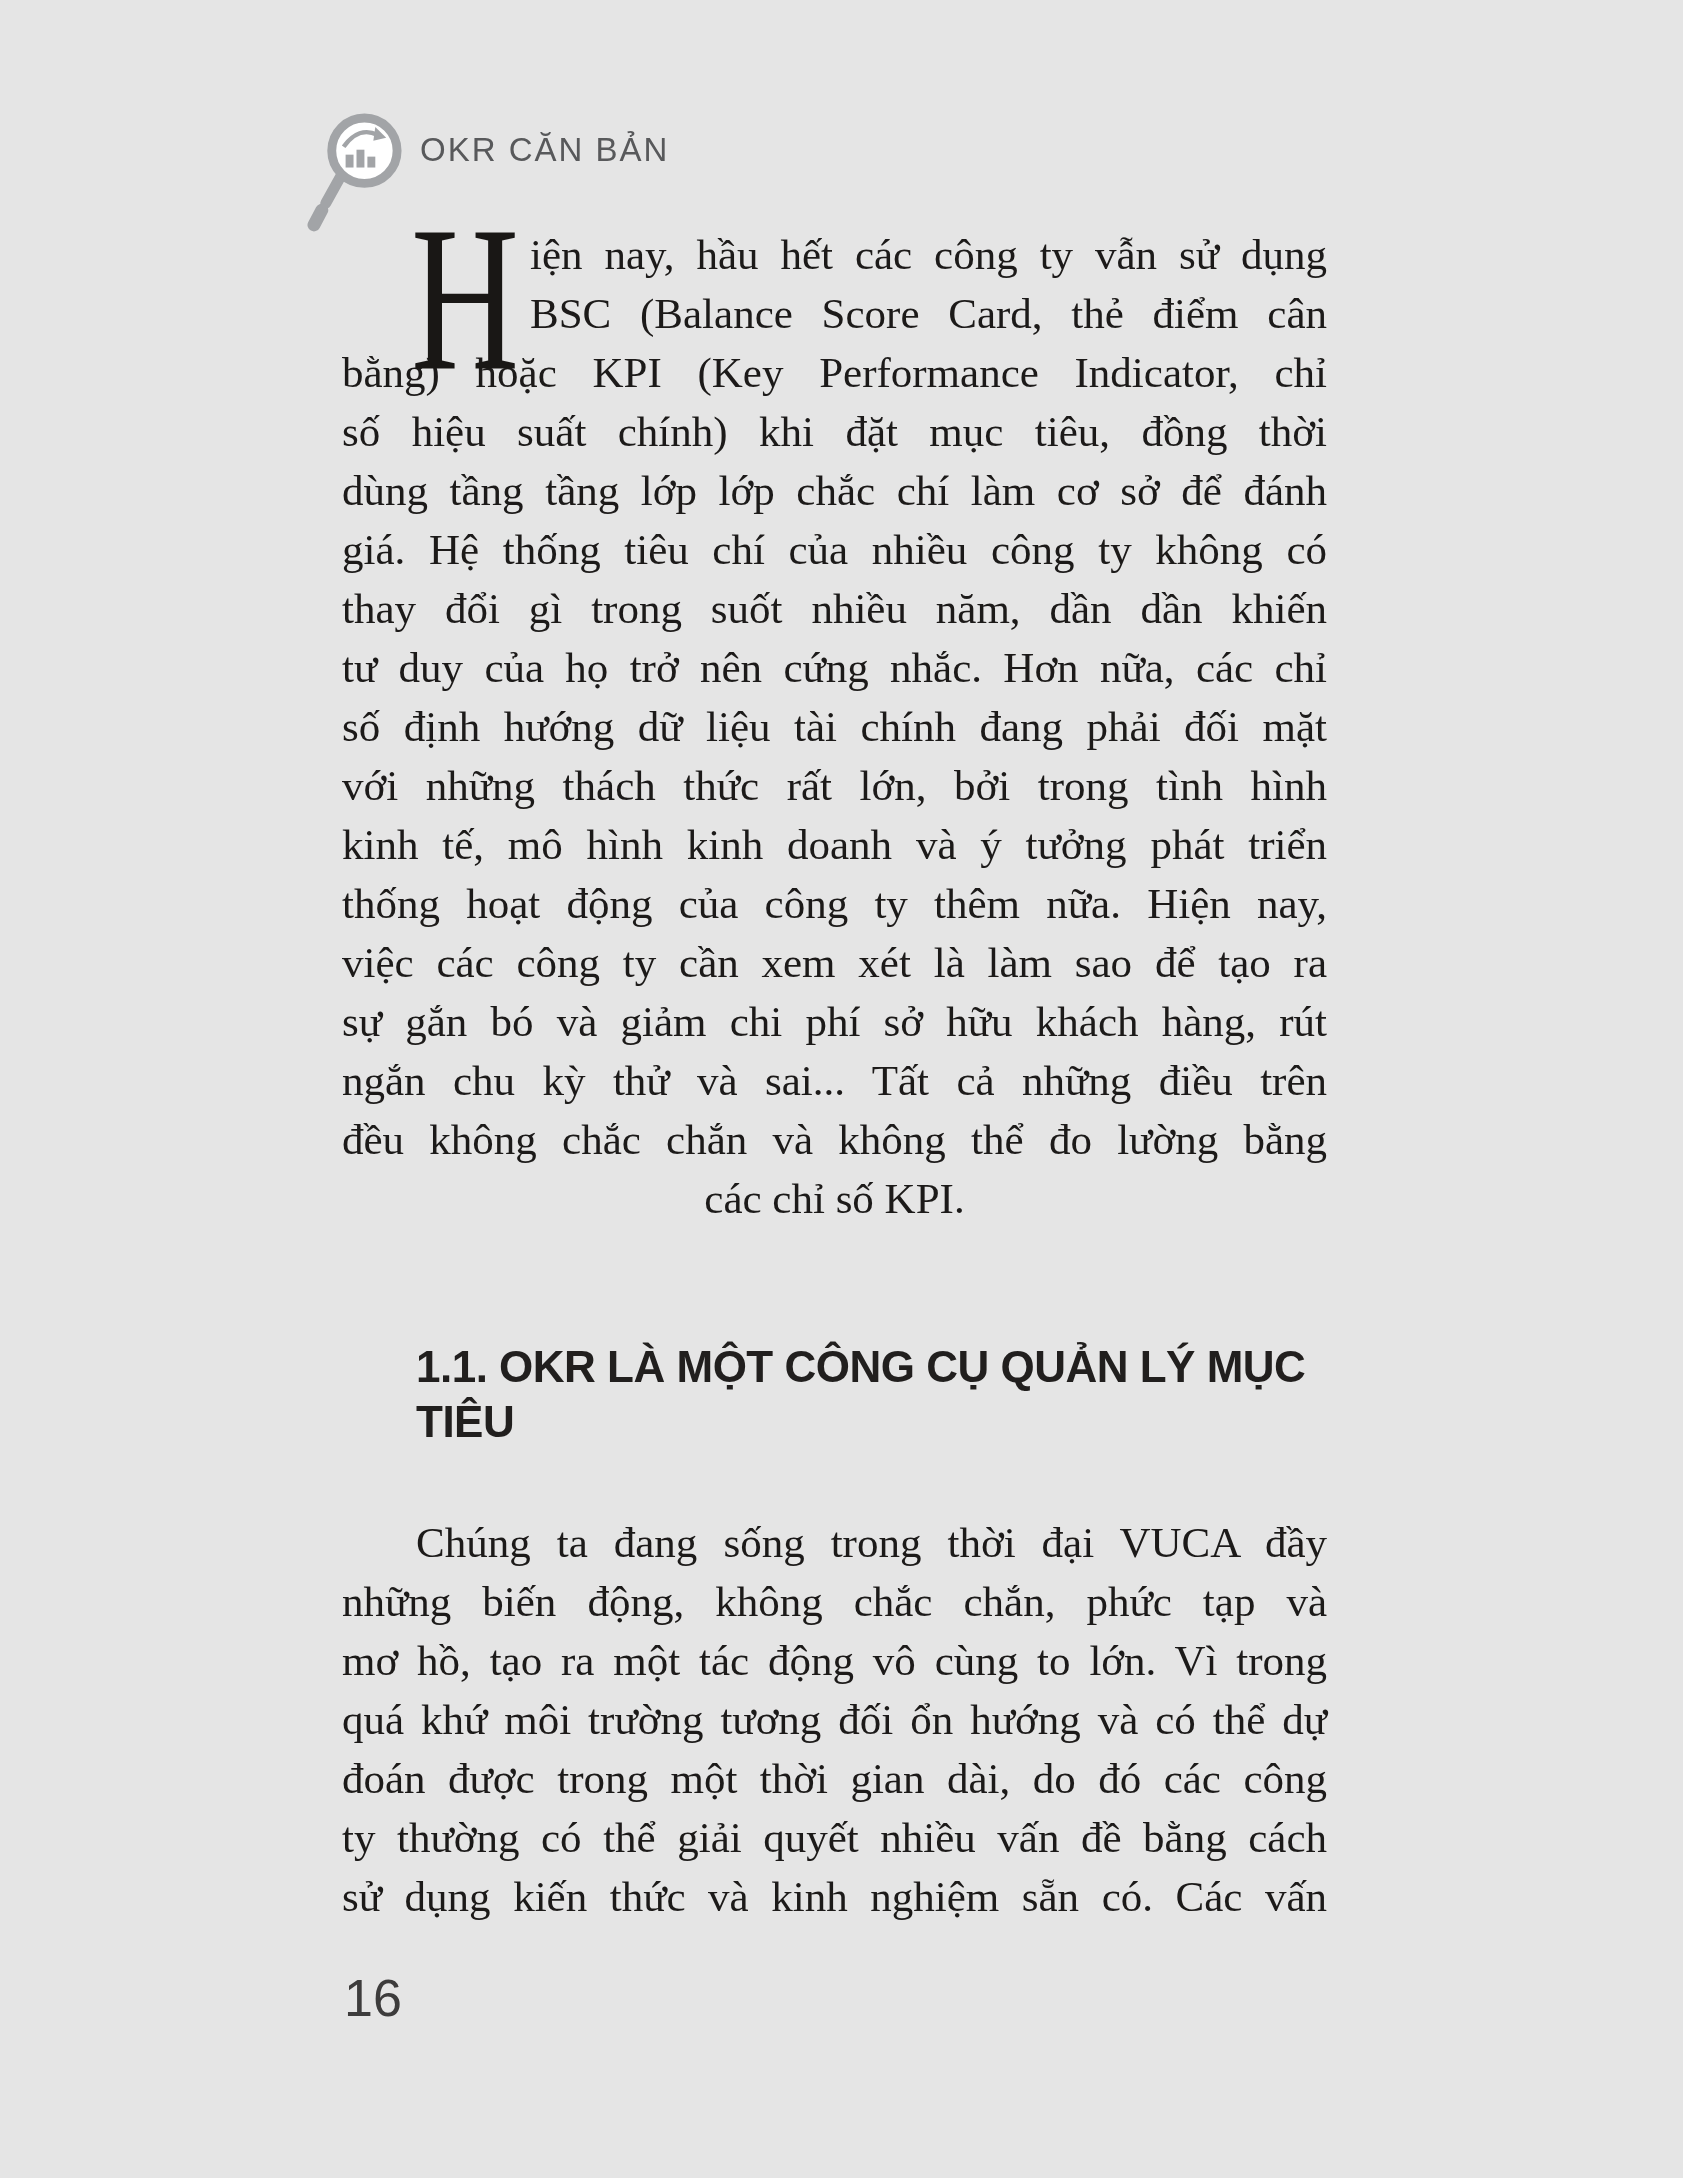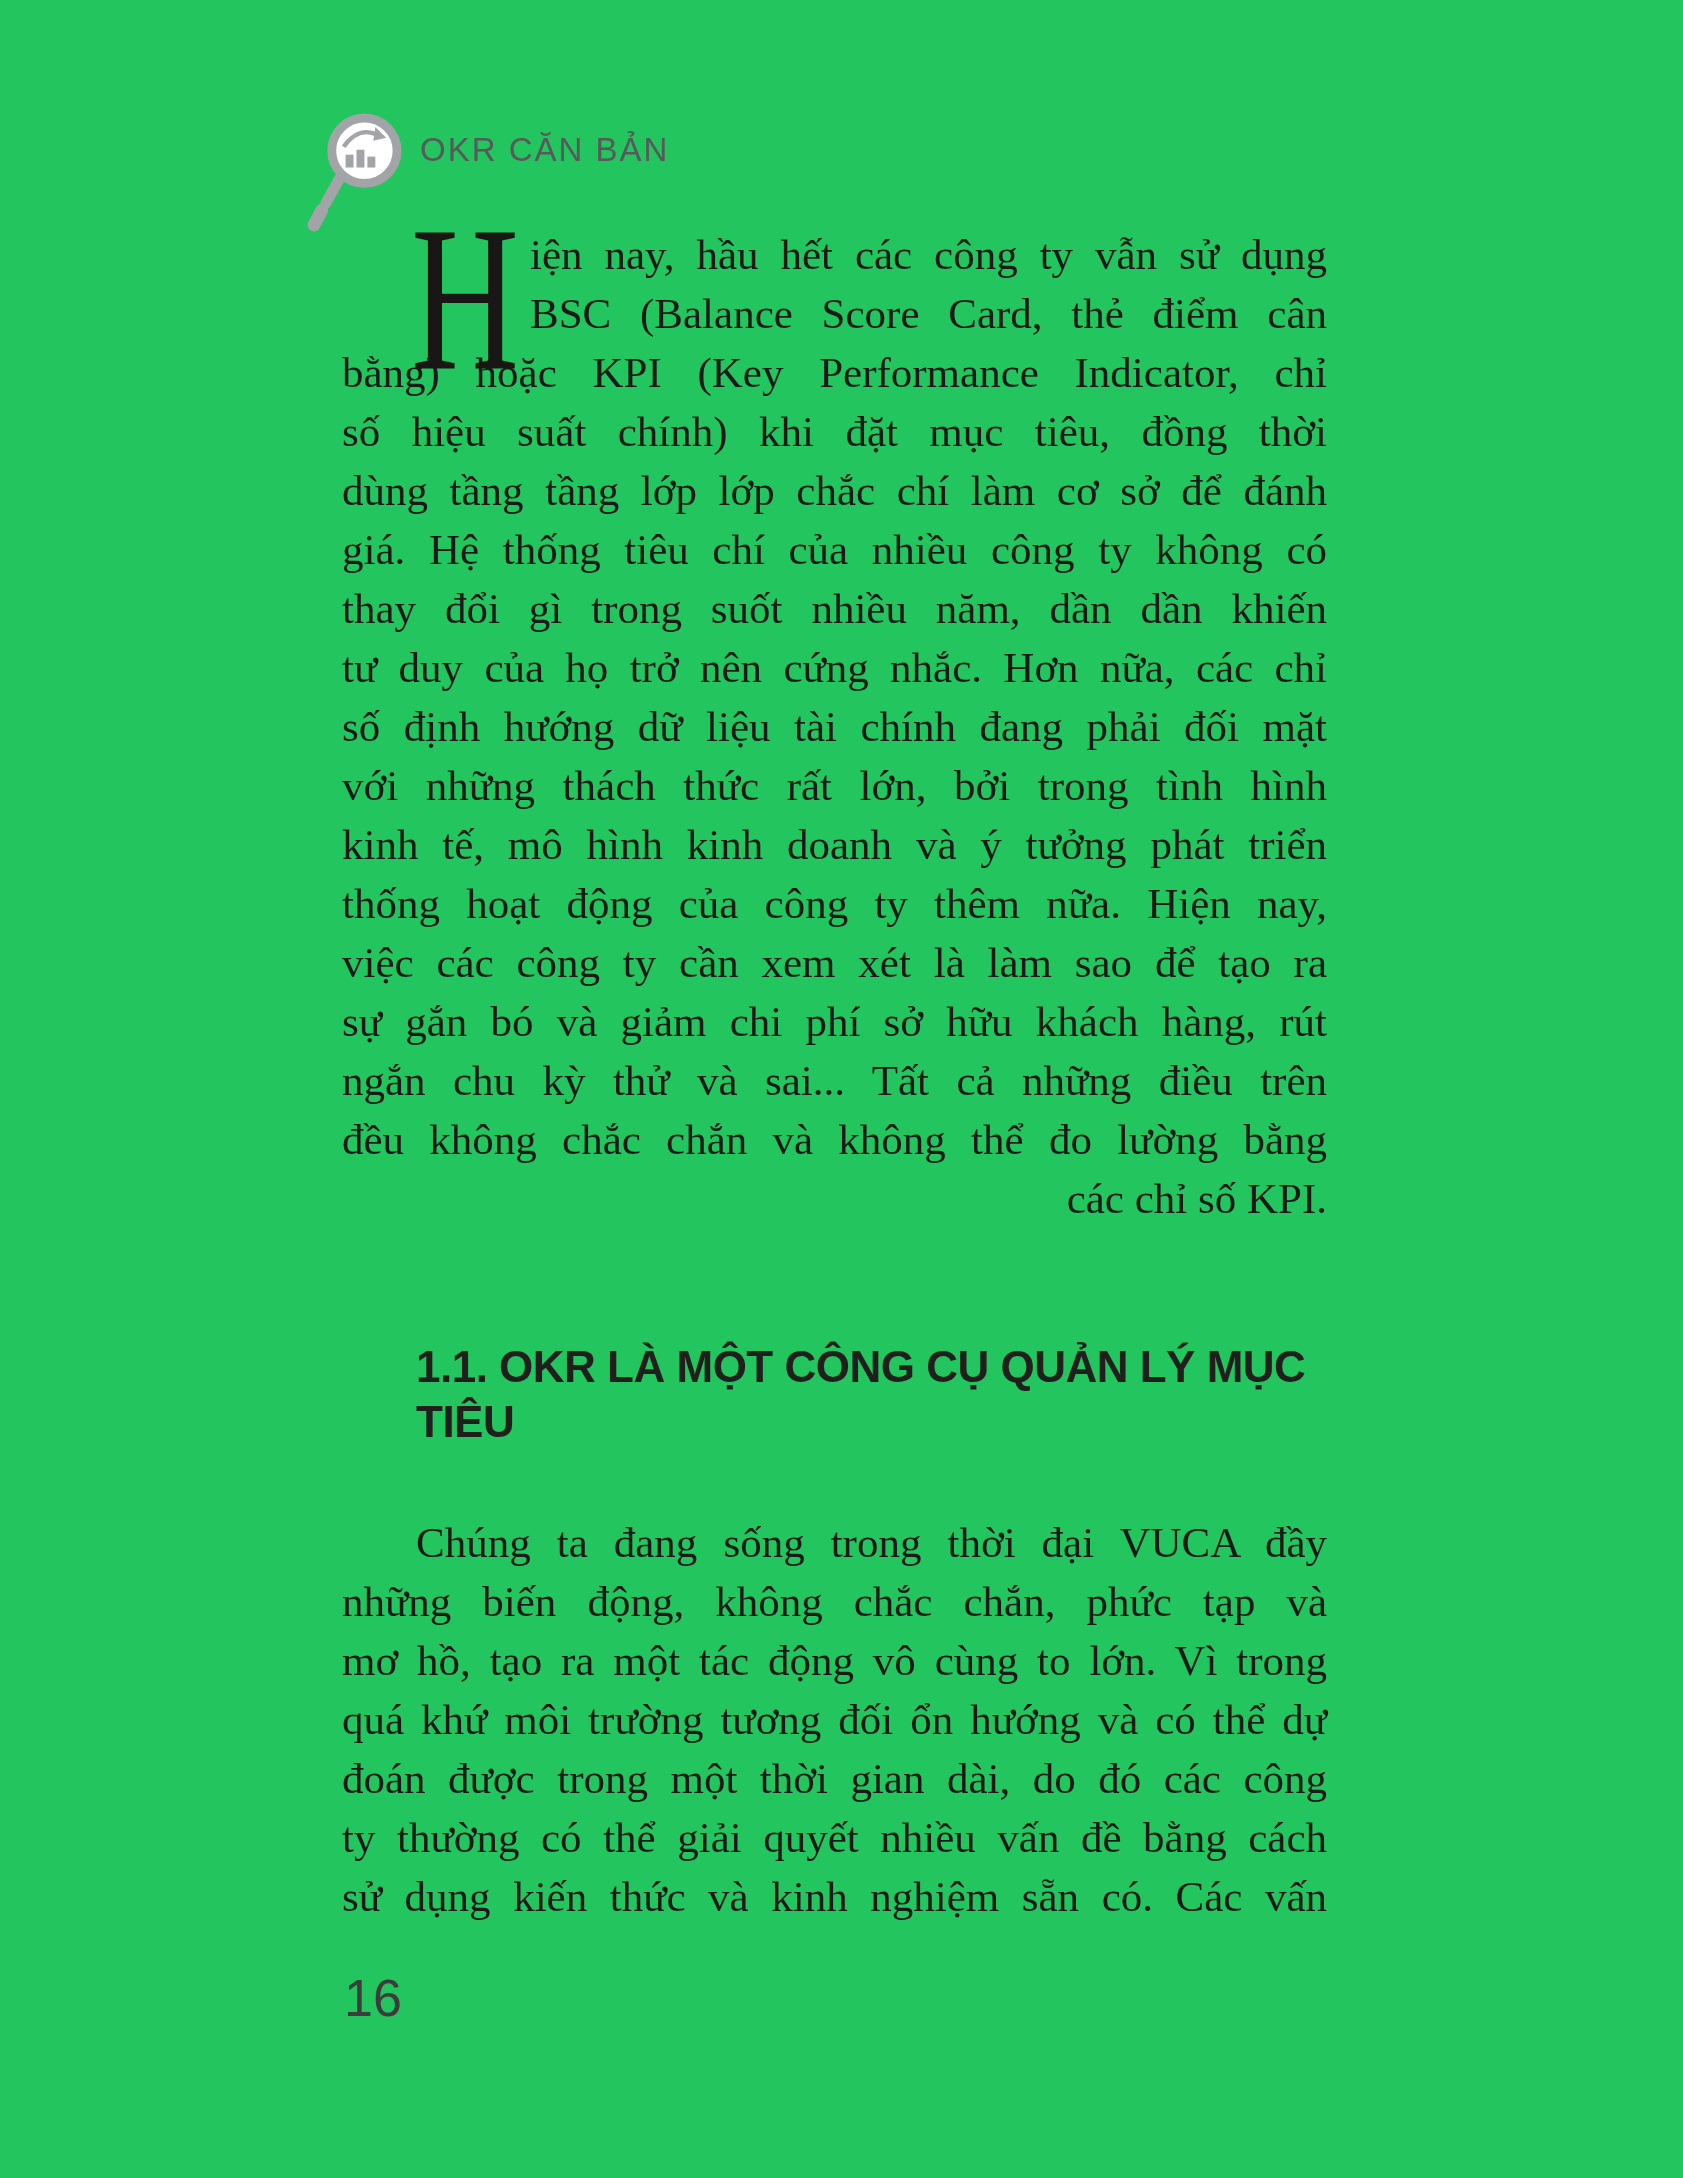--- a/index.html
+++ b/index.html
@@ -5,41 +5,41 @@
 <style>
   * { margin:0; padding:0; box-sizing:border-box; }
   html,body { background:#ffffff; }
   body {
     width:1683px; height:2178px;
     position:relative;
     font-family:"Liberation Serif","DejaVu Serif",serif;
     color:#1c1a19;
     overflow:hidden;
   }
-  .page { position:absolute; inset:0; background:#22c55e; }
+  .page { position:absolute; inset:0; background:#e5e5e5; }
 
   
   .running-header { position:absolute; left:0; top:0; width:100%; height:238px; }
   .brand-icon { position:absolute; left:307px; top:105px; width:99px; height:129px; }
   .brand-title {
     position:absolute; left:420px; top:133px;
     font-family:"Liberation Sans",sans-serif;
     font-size:33px; letter-spacing:2px;
     color:#58595b; line-height:1;
   }
 
   
   .text-column { position:absolute; left:342px; top:225px; width:985px; }
 
   .line {
     font-size:43px; line-height:59px;
     white-space:normal; overflow:visible;
   }
   .line.just  { text-align:justify; text-align-last:justify; }
-  .line.flush { text-align:right; }
+  .line.flush { text-align:center; }
 
   .para1 { position:relative; }
   .dropcap {
     position:absolute; left:69px; top:-30px;
     font-size:208px; line-height:1; color:#191715;
     transform:scaleX(0.72); transform-origin:left top;
     font-family:"Liberation Serif",serif;
   }
   .p1-head { margin-left:188px; }
 

